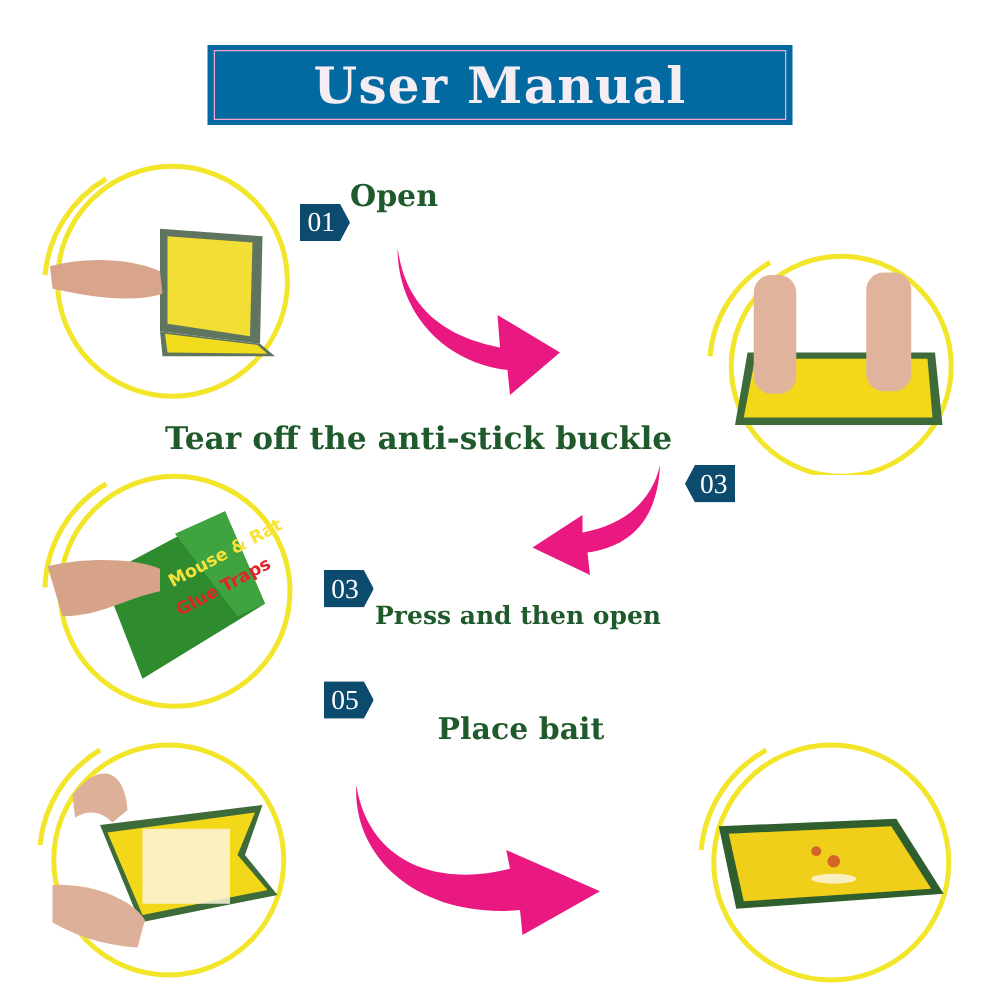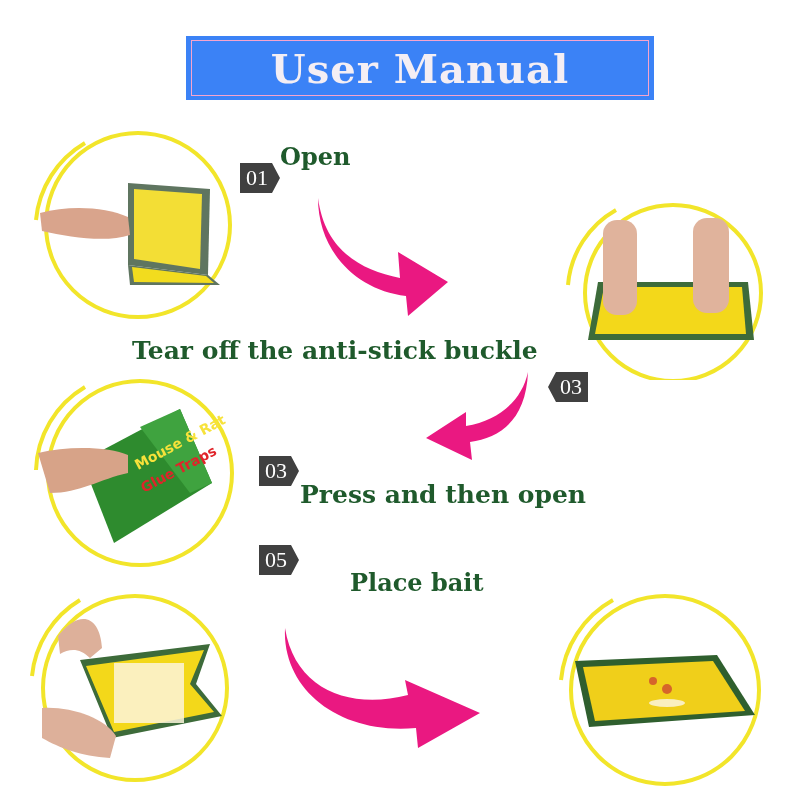--- a/index.html
+++ b/index.html
@@ -1,21 +1,21 @@
 <!DOCTYPE html>
 <html><head>
   <meta charset="utf-8">
   <style>
     html, body { margin:0; padding:0; }
     body { width:800px; height:800px; background:#ffffff; position:relative; overflow:hidden; font-family:"DejaVu Serif", serif; }
-    .banner { position:absolute; left:166px; top:36px; width:468px; height:64px; background:#3b82f6;margin-left:20px; }
+    .banner { position:absolute; left:166px; top:36px; width:468px; height:64px; background:#0369a1; }
     .banner-inner { position:absolute; left:5px; top:4px; right:5px; bottom:4px; border:1px solid #f7a4cc; display:flex; align-items:center; justify-content:center; }
     .banner-title { color:#f4eef4; font-family:"DejaVu Serif", serif; font-weight:bold; font-size:40px; letter-spacing:1px; }
     .step-text { position:absolute; color:#1f5a2c; font-family:"DejaVu Serif", serif; font-weight:bold; white-space:nowrap; }
-    .badge { position:absolute; height:30px; background:#404040; color:#ffffff; font-family:"Liberation Serif", serif; font-size:22px; display:flex; align-items:center; justify-content:center; }
+    .badge { position:absolute; height:30px; background:#0c4a6e; color:#ffffff; font-family:"Liberation Serif", serif; font-size:22px; display:flex; align-items:center; justify-content:center; }
     .badge.right { width:40px; clip-path:polygon(0 0, 80% 0, 100% 50%, 80% 100%, 0 100%); padding-right:6px; box-sizing:border-box; }
     .badge.left { width:40px; clip-path:polygon(20% 0, 100% 0, 100% 100%, 20% 100%, 0 50%); padding-left:6px; box-sizing:border-box; }
     .circle-wrap { position:absolute; }
     .circle-wrap svg { position:absolute; left:0; top:0; }
     .arrow { position:absolute; }
   </style>
 </head>
 <body>
 
 <div class="banner">
@@ -24,21 +24,21 @@
   </div>
 </div>
 
 <div class="badge right" style="left:240px; top:163px;">01</div>
 <div class="step-text" style="left:280px; top:142px; font-size:24px;">Open</div>
 
 <div class="step-text" style="left:132px; top:336px; font-size:25px;">Tear off the anti-stick buckle</div>
 <div class="badge left" style="left:548px; top:372px;">03</div>
 
 <div class="badge right" style="left:259px; top:456px;">03</div>
-<div class="step-text" style="left:300px; top:480px; font-size:25px;">Press and then open</div>
+<div class="step-text" style="left:300px; top:480px; font-size:20px;">Press and then open</div>
 
 <div class="badge right" style="left:259px; top:545px;">05</div>
 <div class="step-text" style="left:302px; top:568px; font-size:24px;margin-left:48px;">Place bait</div>
 
 <svg class="arrow" style="left:300px; top:190px;" width="170" height="130">
   <path d="M18 8 C 25 60, 60 80, 100 88 L 98 62 L 148 92 L 108 126 L 106 106 C 55 100, 18 60, 18 8 Z" fill="#ea1881"></path>
 </svg>
 <svg class="arrow" style="left:410px; top:360px;" width="140" height="110">
   <path d="M118 12 C 116 60, 90 78, 60 82 L 62 100 L 16 78 L 56 52 L 56 66 C 90 60, 112 40, 118 12 Z" fill="#ea1881"></path>
 </svg>

